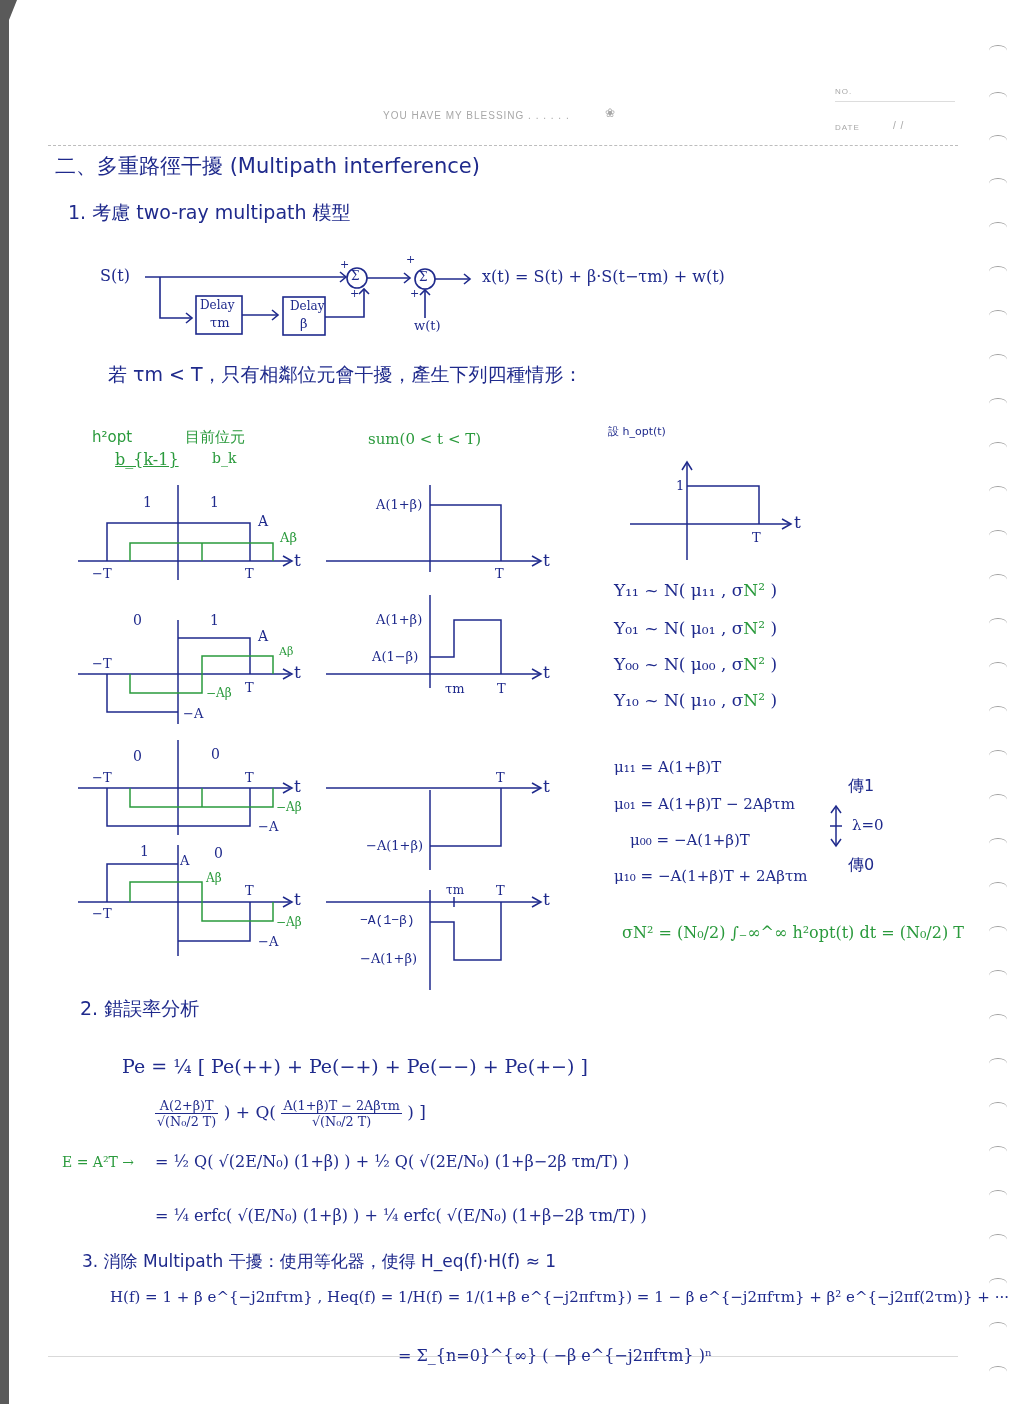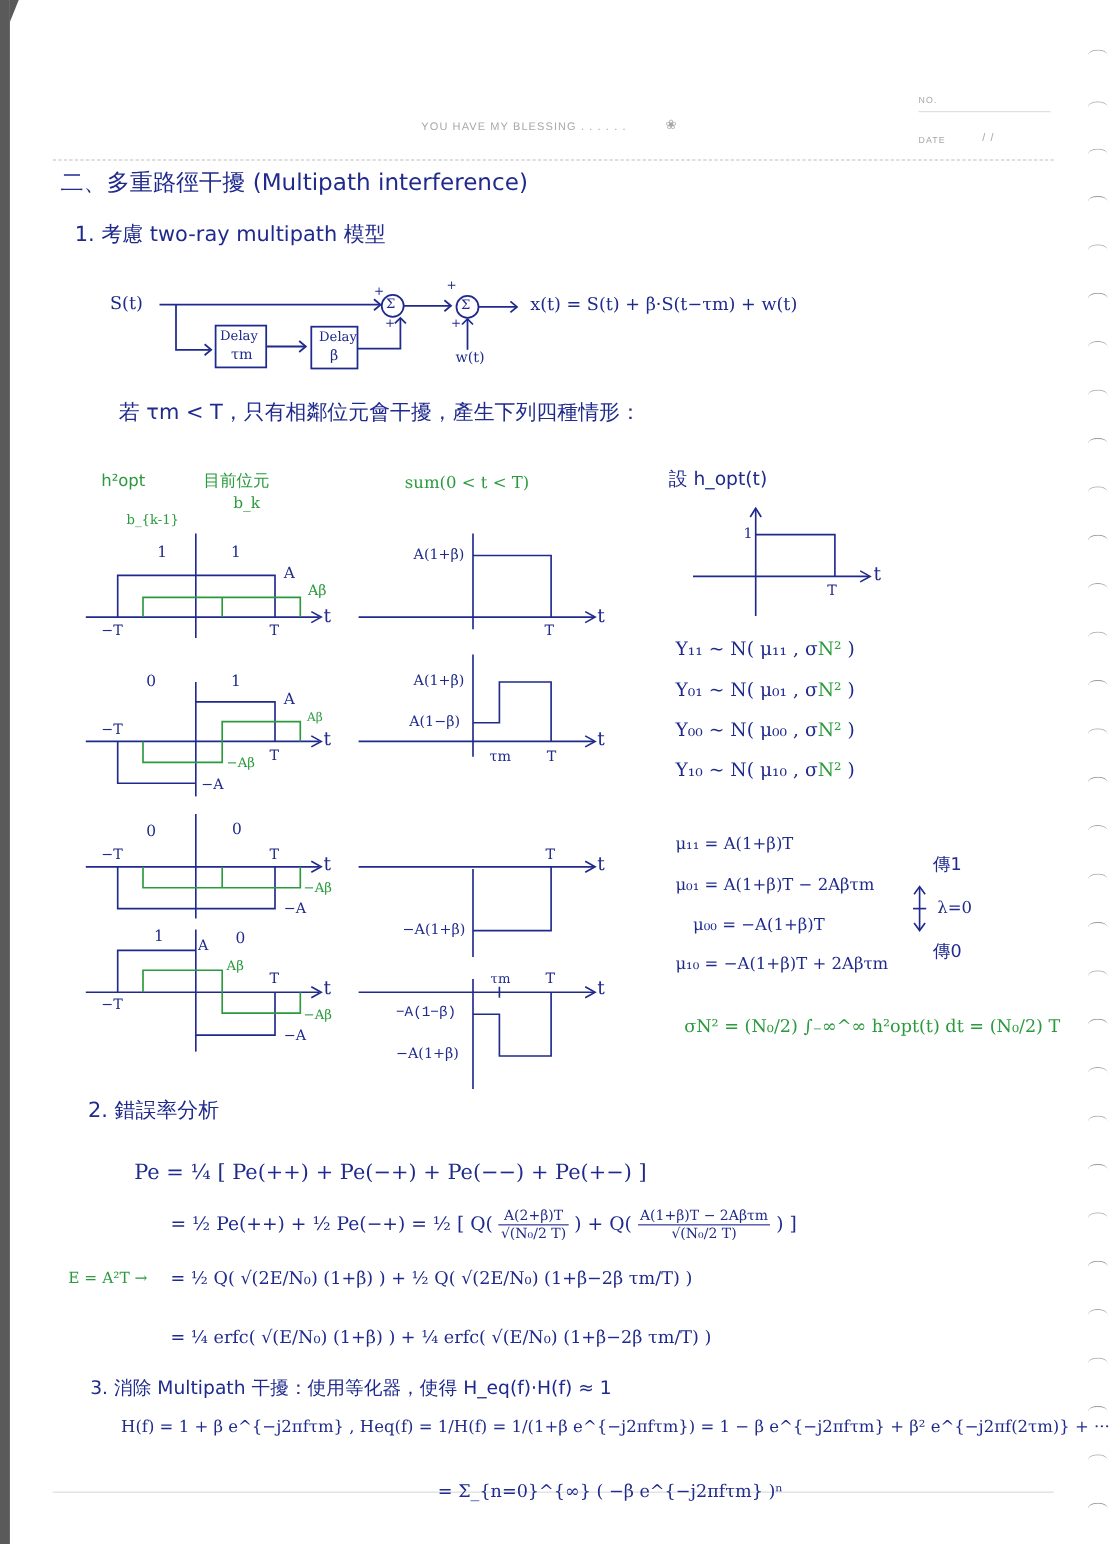--- a/index.html
+++ b/index.html
@@ -108,25 +108,25 @@
 <div class="ink" style="left:340px; top:258px; font-size:11px;">+</div>
 <div class="ink" style="left:350px; top:287px; font-size:11px;">+</div>
 <div class="ink" style="left:406px; top:253px; font-size:11px;">+</div>
 <div class="ink" style="left:410px; top:287px; font-size:11px;">+</div>
 <div class="ink" style="left:414px; top:318px; font-size:13px;">w(t)</div>
 <div class="ink" style="left:482px; top:267px; font-size:16px;">x(t) = S(t) + β·S(t−τm) + w(t)</div>
 
 <div class="ink hw" style="left:108px; top:362px; font-size:19px;">若 τm &lt; T，只有相鄰位元會干擾，產生下列四種情形：</div>
 
 <div class="ink hw green" style="left:92px; top:428px; font-size:15px;">h²opt</div>
-<div class="ink green" style="left:115px; top:465px; font-size:12px;">b_{k-1}</div>
+<div class="ink green" style="left:115px; top:450px; font-size:16px;text-decoration:underline;">b_{k-1}</div>
 <div class="ink hw green" style="left:185px; top:428px; font-size:15px;">目前位元</div>
 <div class="ink green" style="left:212px; top:450px; font-size:14px;">b_k</div>
 <div class="ink green" style="left:368px; top:430px; font-size:15px;">sum(0 &lt; t &lt; T)</div>
-<div class="ink hw" style="left:608px; top:424px; font-size:17px;">設 h_opt(t)</div>
+<div class="ink hw" style="left:608px; top:424px; font-size:11px;">設 h_opt(t)</div>
 
 <svg style="left:0; top:0;" width="1013" height="1000">
   <g fill="none" stroke-width="1.5">
 
     <g stroke="#1f2a8c">
       <line x1="78" y1="561" x2="290" y2="561"></line>
         <polyline points="283,556 292,561 283,566"></polyline>
       <line x1="178" y1="485" x2="178" y2="580"></line>
       <polyline points="107,561 107,523 250,523 250,561"></polyline>
     </g>
@@ -293,21 +293,20 @@
 </div>
 <div class="ink hw" style="left:848px; top:776px; font-size:16px;">傳1</div>
 <div class="ink" style="left:852px; top:816px; font-size:15px;">λ=0</div>
 <div class="ink hw" style="left:848px; top:855px; font-size:16px;">傳0</div>
 
 <div class="ink green" style="left:622px; top:923px; font-size:16px;">σN² = (N₀/2) ∫₋∞^∞ h²opt(t) dt = (N₀/2) T</div>
 
 <div class="ink hw" style="left:80px; top:996px; font-size:19px;">2. 錯誤率分析</div>
 <div class="ink" style="left:122px; top:1055px; font-size:19px;">Pe = ¼ [ Pe(++) + Pe(−+) + Pe(−−) + Pe(+−) ]</div>
 <div class="ink" style="left:155px; top:1098px; font-size:17px;">
-  <span>= ½ Pe(++) + ½ Pe(−+) = ½ [ Q(</span>
   <span class="frac"><span class="num">A(2+β)T</span><span class="den">√(N₀/2 T)</span></span>
   <span>) + Q(</span>
   <span class="frac"><span class="num">A(1+β)T − 2Aβτm</span><span class="den">√(N₀/2 T)</span></span>
   <span>) ]</span>
 </div>
 <div class="ink green" style="left:62px; top:1154px; font-size:14px;">E = A²T →</div>
 <div class="ink" style="left:155px; top:1152px; font-size:16px;">= ½ Q( √(2E/N₀) (1+β) ) + ½ Q( √(2E/N₀) (1+β−2β τm/T) )</div>
 <div class="ink" style="left:155px; top:1206px; font-size:16px;">= ¼ erfc( √(E/N₀) (1+β) ) + ¼ erfc( √(E/N₀) (1+β−2β τm/T) )</div>
 
 <div class="ink hw" style="left:82px; top:1250px; font-size:17px;">3. 消除 Multipath 干擾：使用等化器，使得 H_eq(f)·H(f) ≈ 1</div>

